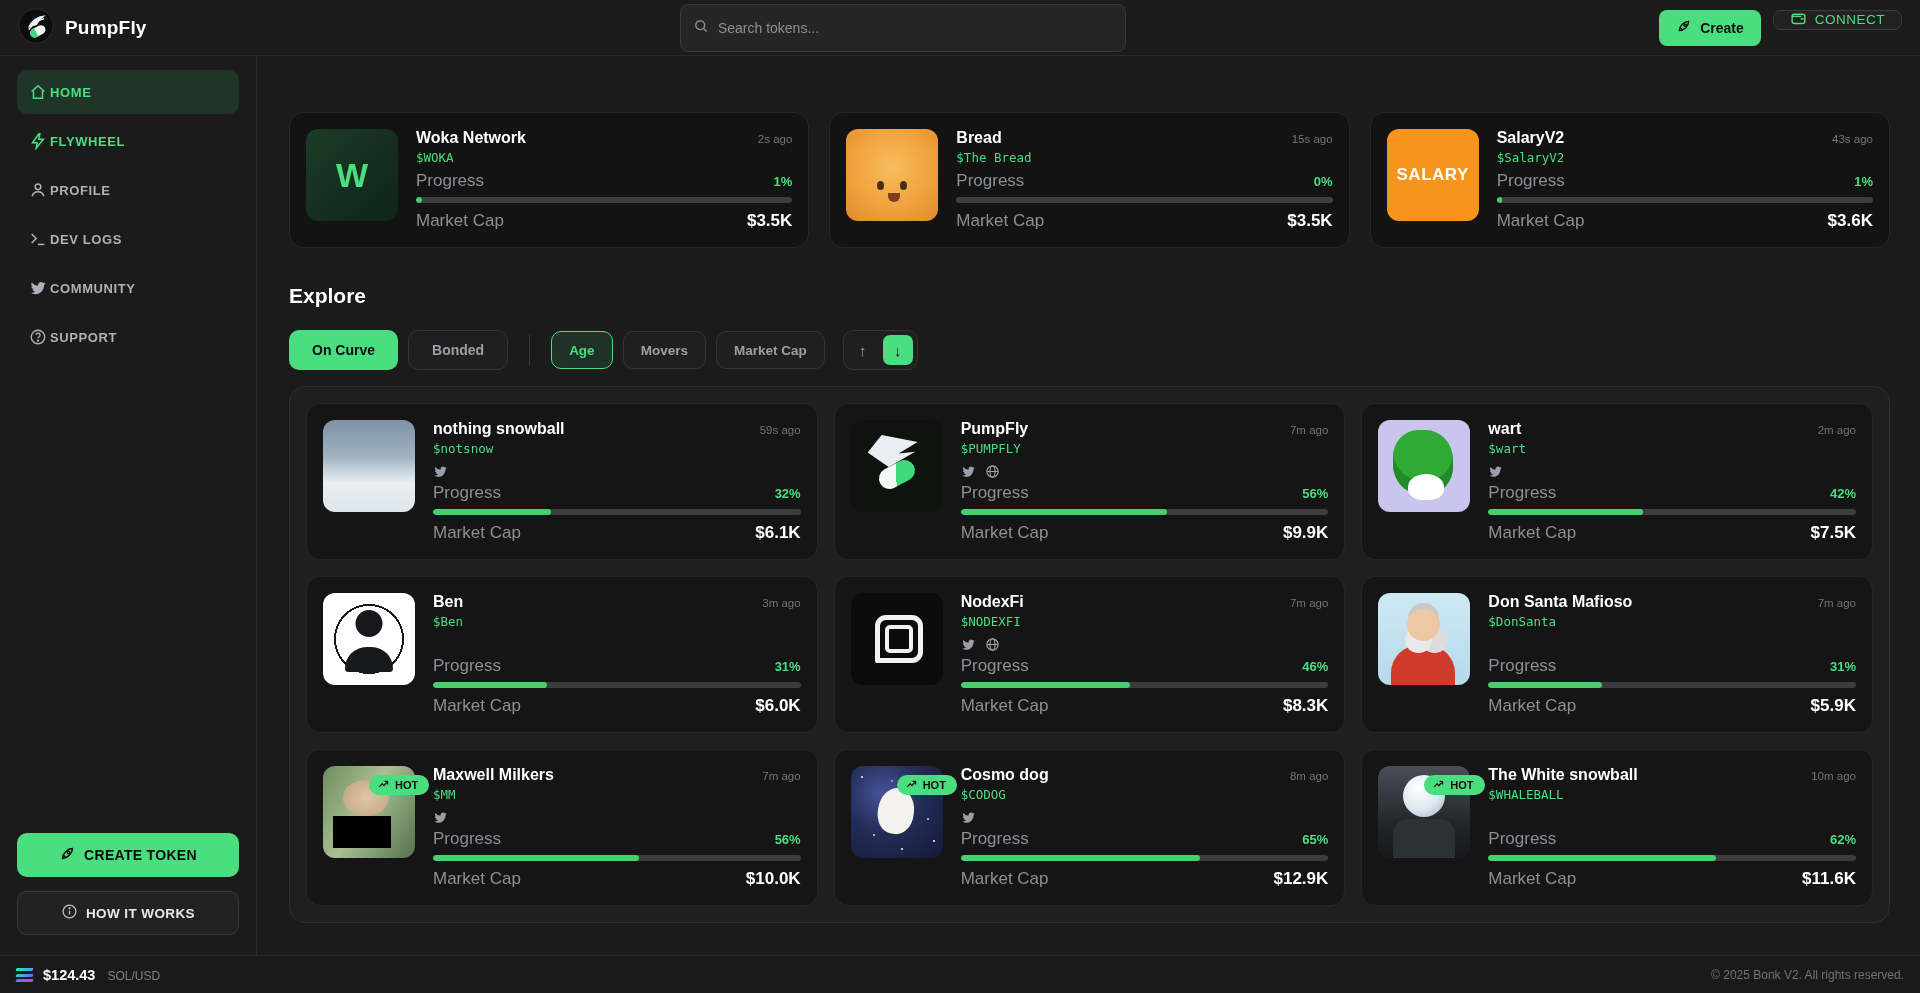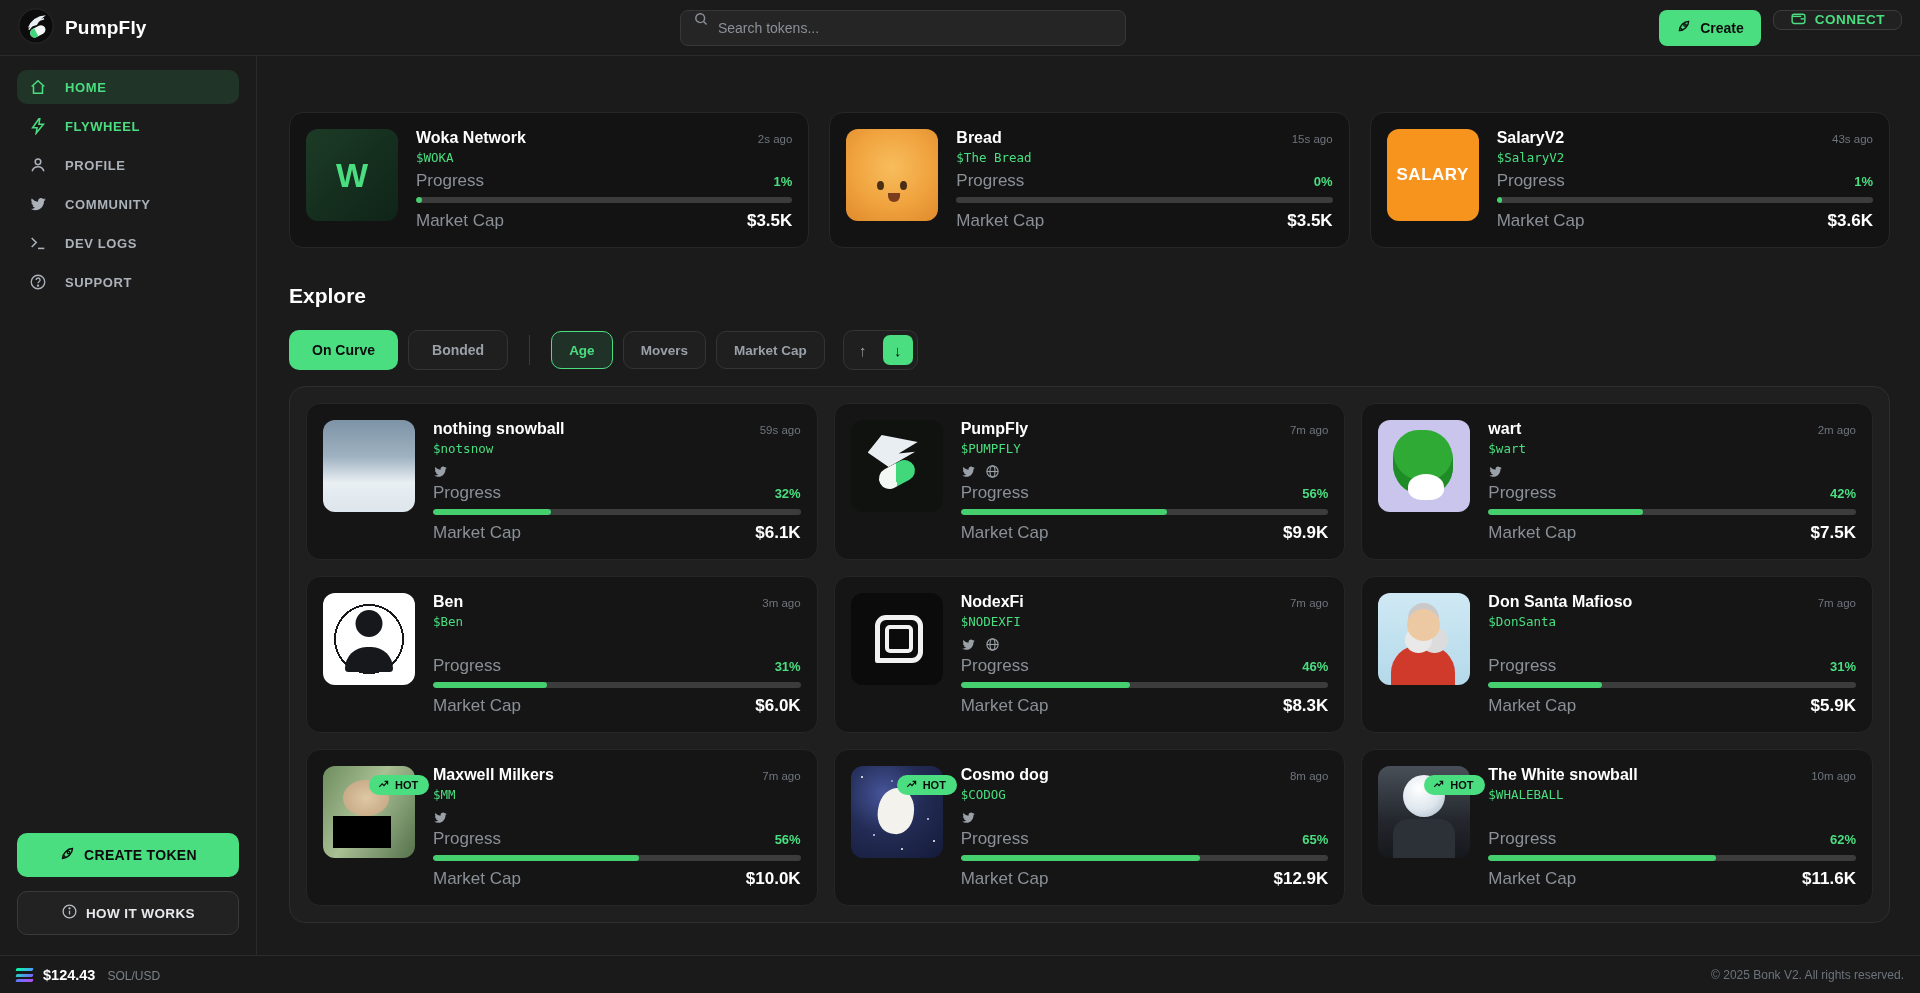--- a/index.html
+++ b/index.html
@@ -5,31 +5,31 @@
   * { margin:0; padding:0; box-sizing:border-box; }
   html,body { width:1920px; height:993px; overflow:hidden; }
   body { background:#1b1b1b; color:#fff; font-family:"Liberation Sans", sans-serif; }
   .app { display:grid; grid-template-rows:56px 1fr 38px; grid-template-columns:257px 1fr; height:100%; }
 
   
   .hdr { grid-column:1/3; display:flex; align-items:center; padding:0 18px; border-bottom:1px solid #2a2a2a; background:#1b1b1b; }
   .brand { display:flex; align-items:center; gap:11px; }
   .brand-name { font-size:19px; font-weight:800; letter-spacing:.2px; }
   .search-zone { flex:1; display:flex; justify-content:center; }
-  .search { width:446px; height:36px; background:#252525; border:1px solid #383838; border-radius:8px; display:flex; gap:9px; padding:0 12px; }
+  .search { width:446px; height:48px; background:#252525; border:1px solid #383838; border-radius:8px; display:flex; align-items:center; gap:9px; padding:0 12px; }
   .search input { flex:1; background:transparent; border:none; outline:none; color:#d2d5d9; font-size:14px; font-family:"Liberation Sans",sans-serif; }
   .search input::placeholder { color:#8b9097; }
   .hdr-actions { display:flex; gap:12px; }
   .btn { display:flex; align-items:center; justify-content:center; gap:8px; border:none; cursor:pointer; font-family:"Liberation Sans",sans-serif; }
   .btn-create { height:36px; padding:0 17px; border-radius:8px; background:#4ade80; color:#0c0c0c; font-weight:700; font-size:14px; }
-  .btn-connect { height:20px; padding:0 16px; border-radius:8px; background:#212121; border:1px solid #3c3c3c; color:#4ade80; font-weight:700; font-size:13.5px; letter-spacing:.5px; }
+  .btn-connect { height:20px; padding:0 16px; border-radius:8px; background:#212121; border:1px solid #3c3c3c; color:#4ade80; font-weight:400; font-size:13.5px; letter-spacing:.5px; }
 
   
   .sidebar { grid-row:2; display:flex; flex-direction:column; border-right:1px solid #2a2a2a; padding:14px 17px 20px; }
-  .side-item { display:flex; align-items:center; gap:18px; height:34px; padding:0 12px; margin-bottom:5px; border-radius:10px; color:#acb2ba; font-size:13px; font-weight:700; letter-spacing:.6px; cursor:pointer; }
+  .side-item { display:flex; align-items:center; gap:3px; height:44px; padding:0 12px; margin-bottom:5px; border-radius:10px; color:#acb2ba; font-size:13px; font-weight:700; letter-spacing:.6px; cursor:pointer; }
   .side-item svg { width:18px; height:18px; flex:none; }
   .side-item.active { background:rgba(74,222,128,.13); color:#4ade80; }
   .side-item.accent { color:#4ade80; }
   .side-bottom { margin-top:auto; display:flex; flex-direction:column; gap:14px; }
   .btn-how { height:44px; border-radius:10px; background:#222; border:1px solid #3a3a3a; color:#e7e9ec; font-weight:700; font-size:13.5px; letter-spacing:.4px; }
   .btn-token { height:44px; border-radius:10px; background:#4ade80; color:#0b0b0b; font-weight:800; font-size:14px; letter-spacing:.3px; }
 
   
   .main { grid-row:2; grid-column:2; overflow:hidden; padding:30px 30px 0 32px; }
   .sec-title { display:flex; align-items:center; gap:14px; font-size:22px; font-weight:800; }
@@ -186,31 +186,31 @@
       <span>FLYWHEEL</span>
     </div>
     <div class="side-item">
       <svg viewBox="0 0 20 20" fill="none" stroke="currentColor" stroke-width="1.7">
           <circle cx="10" cy="6.5" r="3.1"></circle>
           <path d="M3.5 17c1-3.5 4-5 6.5-5s5.5 1.5 6.5 5"></path>
         </svg>
       <span>PROFILE</span>
     </div>
     <div class="side-item">
-      <svg viewBox="0 0 24 24" fill="currentColor">
-          <path d="M22 5.8c-.7.3-1.5.6-2.3.7.8-.5 1.5-1.3 1.8-2.2-.8.5-1.7.8-2.6 1A4.1 4.1 0 0 0 12 8.1c0 .3 0 .6.1.9A11.6 11.6 0 0 1 3.7 4.7a4.1 4.1 0 0 0 1.3 5.5c-.7 0-1.3-.2-1.9-.5v.1c0 2 1.4 3.6 3.3 4-.6.2-1.2.2-1.8.1.5 1.6 2 2.8 3.8 2.8A8.2 8.2 0 0 1 2 18.4 11.6 11.6 0 0 0 8.3 20.3c7.5 0 11.7-6.3 11.7-11.7v-.5c.8-.6 1.5-1.3 2-2.2z"></path>
-        </svg>
-      <span>COMMUNITY</span>
-    </div>
-    <div class="side-item">
       <svg viewBox="0 0 20 20" fill="none" stroke="currentColor" stroke-width="1.7">
           <path d="M3 4.5 8 9.5 3 14.5"></path>
           <path d="M10 16h7"></path>
         </svg>
       <span>DEV LOGS</span>
+    </div>
+    <div class="side-item">
+      <svg viewBox="0 0 24 24" fill="currentColor">
+          <path d="M22 5.8c-.7.3-1.5.6-2.3.7.8-.5 1.5-1.3 1.8-2.2-.8.5-1.7.8-2.6 1A4.1 4.1 0 0 0 12 8.1c0 .3 0 .6.1.9A11.6 11.6 0 0 1 3.7 4.7a4.1 4.1 0 0 0 1.3 5.5c-.7 0-1.3-.2-1.9-.5v.1c0 2 1.4 3.6 3.3 4-.6.2-1.2.2-1.8.1.5 1.6 2 2.8 3.8 2.8A8.2 8.2 0 0 1 2 18.4 11.6 11.6 0 0 0 8.3 20.3c7.5 0 11.7-6.3 11.7-11.7v-.5c.8-.6 1.5-1.3 2-2.2z"></path>
+        </svg>
+      <span>COMMUNITY</span>
     </div>
     <div class="side-item">
       <svg viewBox="0 0 20 20" fill="none" stroke="currentColor" stroke-width="1.5">
           <circle cx="10" cy="10" r="7.5"></circle>
           <path d="M7.9 7.8a2.2 2.2 0 1 1 3.3 1.9c-.7.4-1.2.9-1.2 1.7"></path>
           <circle cx="10" cy="14" r=".6" fill="currentColor"></circle>
         </svg>
       <span>SUPPORT</span>
     </div>
 

